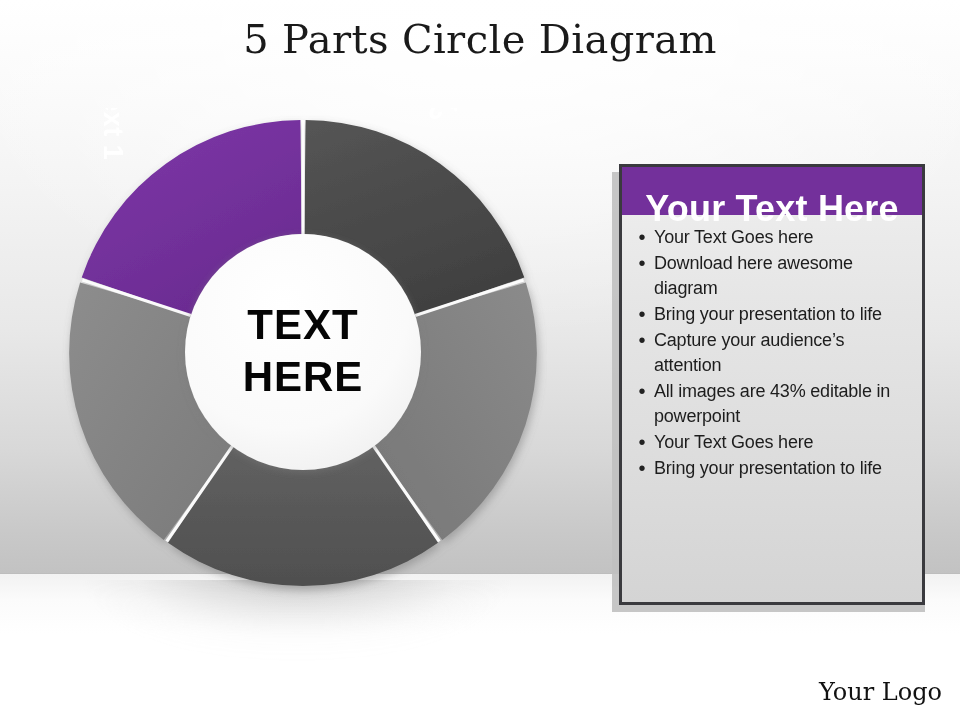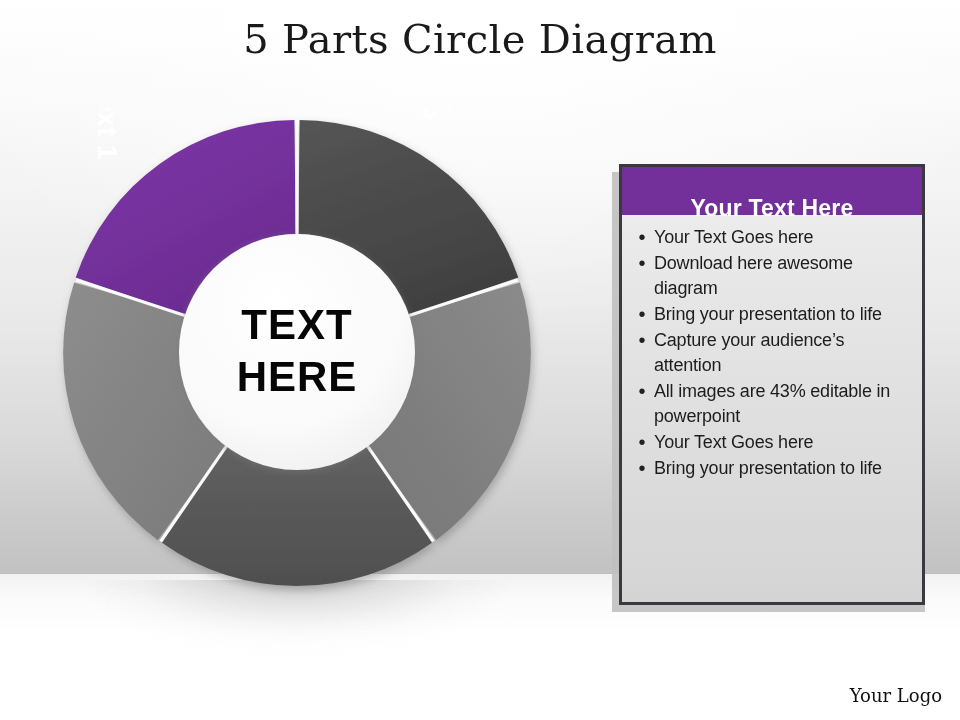--- a/index.html
+++ b/index.html
@@ -72,21 +72,21 @@
     font-weight: normal;
     font-size: 40px;
     letter-spacing: 0.4px;
     color: #1a1a1a;
     white-space: nowrap;
   }
 
   
   .donut-wrap {
     position: absolute;
-    left: 55px; top: 108px;
+    left: 61px; top: 108px;
     width: 486px; height: 500px;
   }
   .donut-svg { display:block; }
 
   .seg-label {
     font-family: "Liberation Sans", sans-serif;
     font-weight: bold;
     font-size: 27px;
     fill: #ffffff;
     letter-spacing: .5px;
@@ -135,21 +135,21 @@
   .panel-header {
     height: 48px;
     background: #73309b;
     display: flex;
     align-items: center;
     justify-content: center;
   }
   .panel-header-text {
     font-family: "Liberation Sans", sans-serif;
     font-weight: bold;
-    font-size: 23px;
+    font-size: 36px;
     color: #ffffff;
     letter-spacing: .2px;
     margin-top: 35px;
   }
   .panel-body {
     padding: 10px 14px 0 8px;
   }
   .bullet-list { margin: 0; padding: 0; list-style: none; }
   .bullet-item {
     display: flex;
@@ -170,21 +170,21 @@
     color: #1d1d1d;
     letter-spacing: -0.2px;
   }
 
   
   .logo {
     position: absolute;
     right: 18px;
     bottom: 14px;
     font-family: "DejaVu Serif", serif;
-    font-size: 18px;
+    font-size: 24px;
     color: #111;
     margin-top: 38px;
   }
 </style>
 </head>
 <body>
 
 <div id="slide">
 
   <div class="backdrop-wall"></div>

